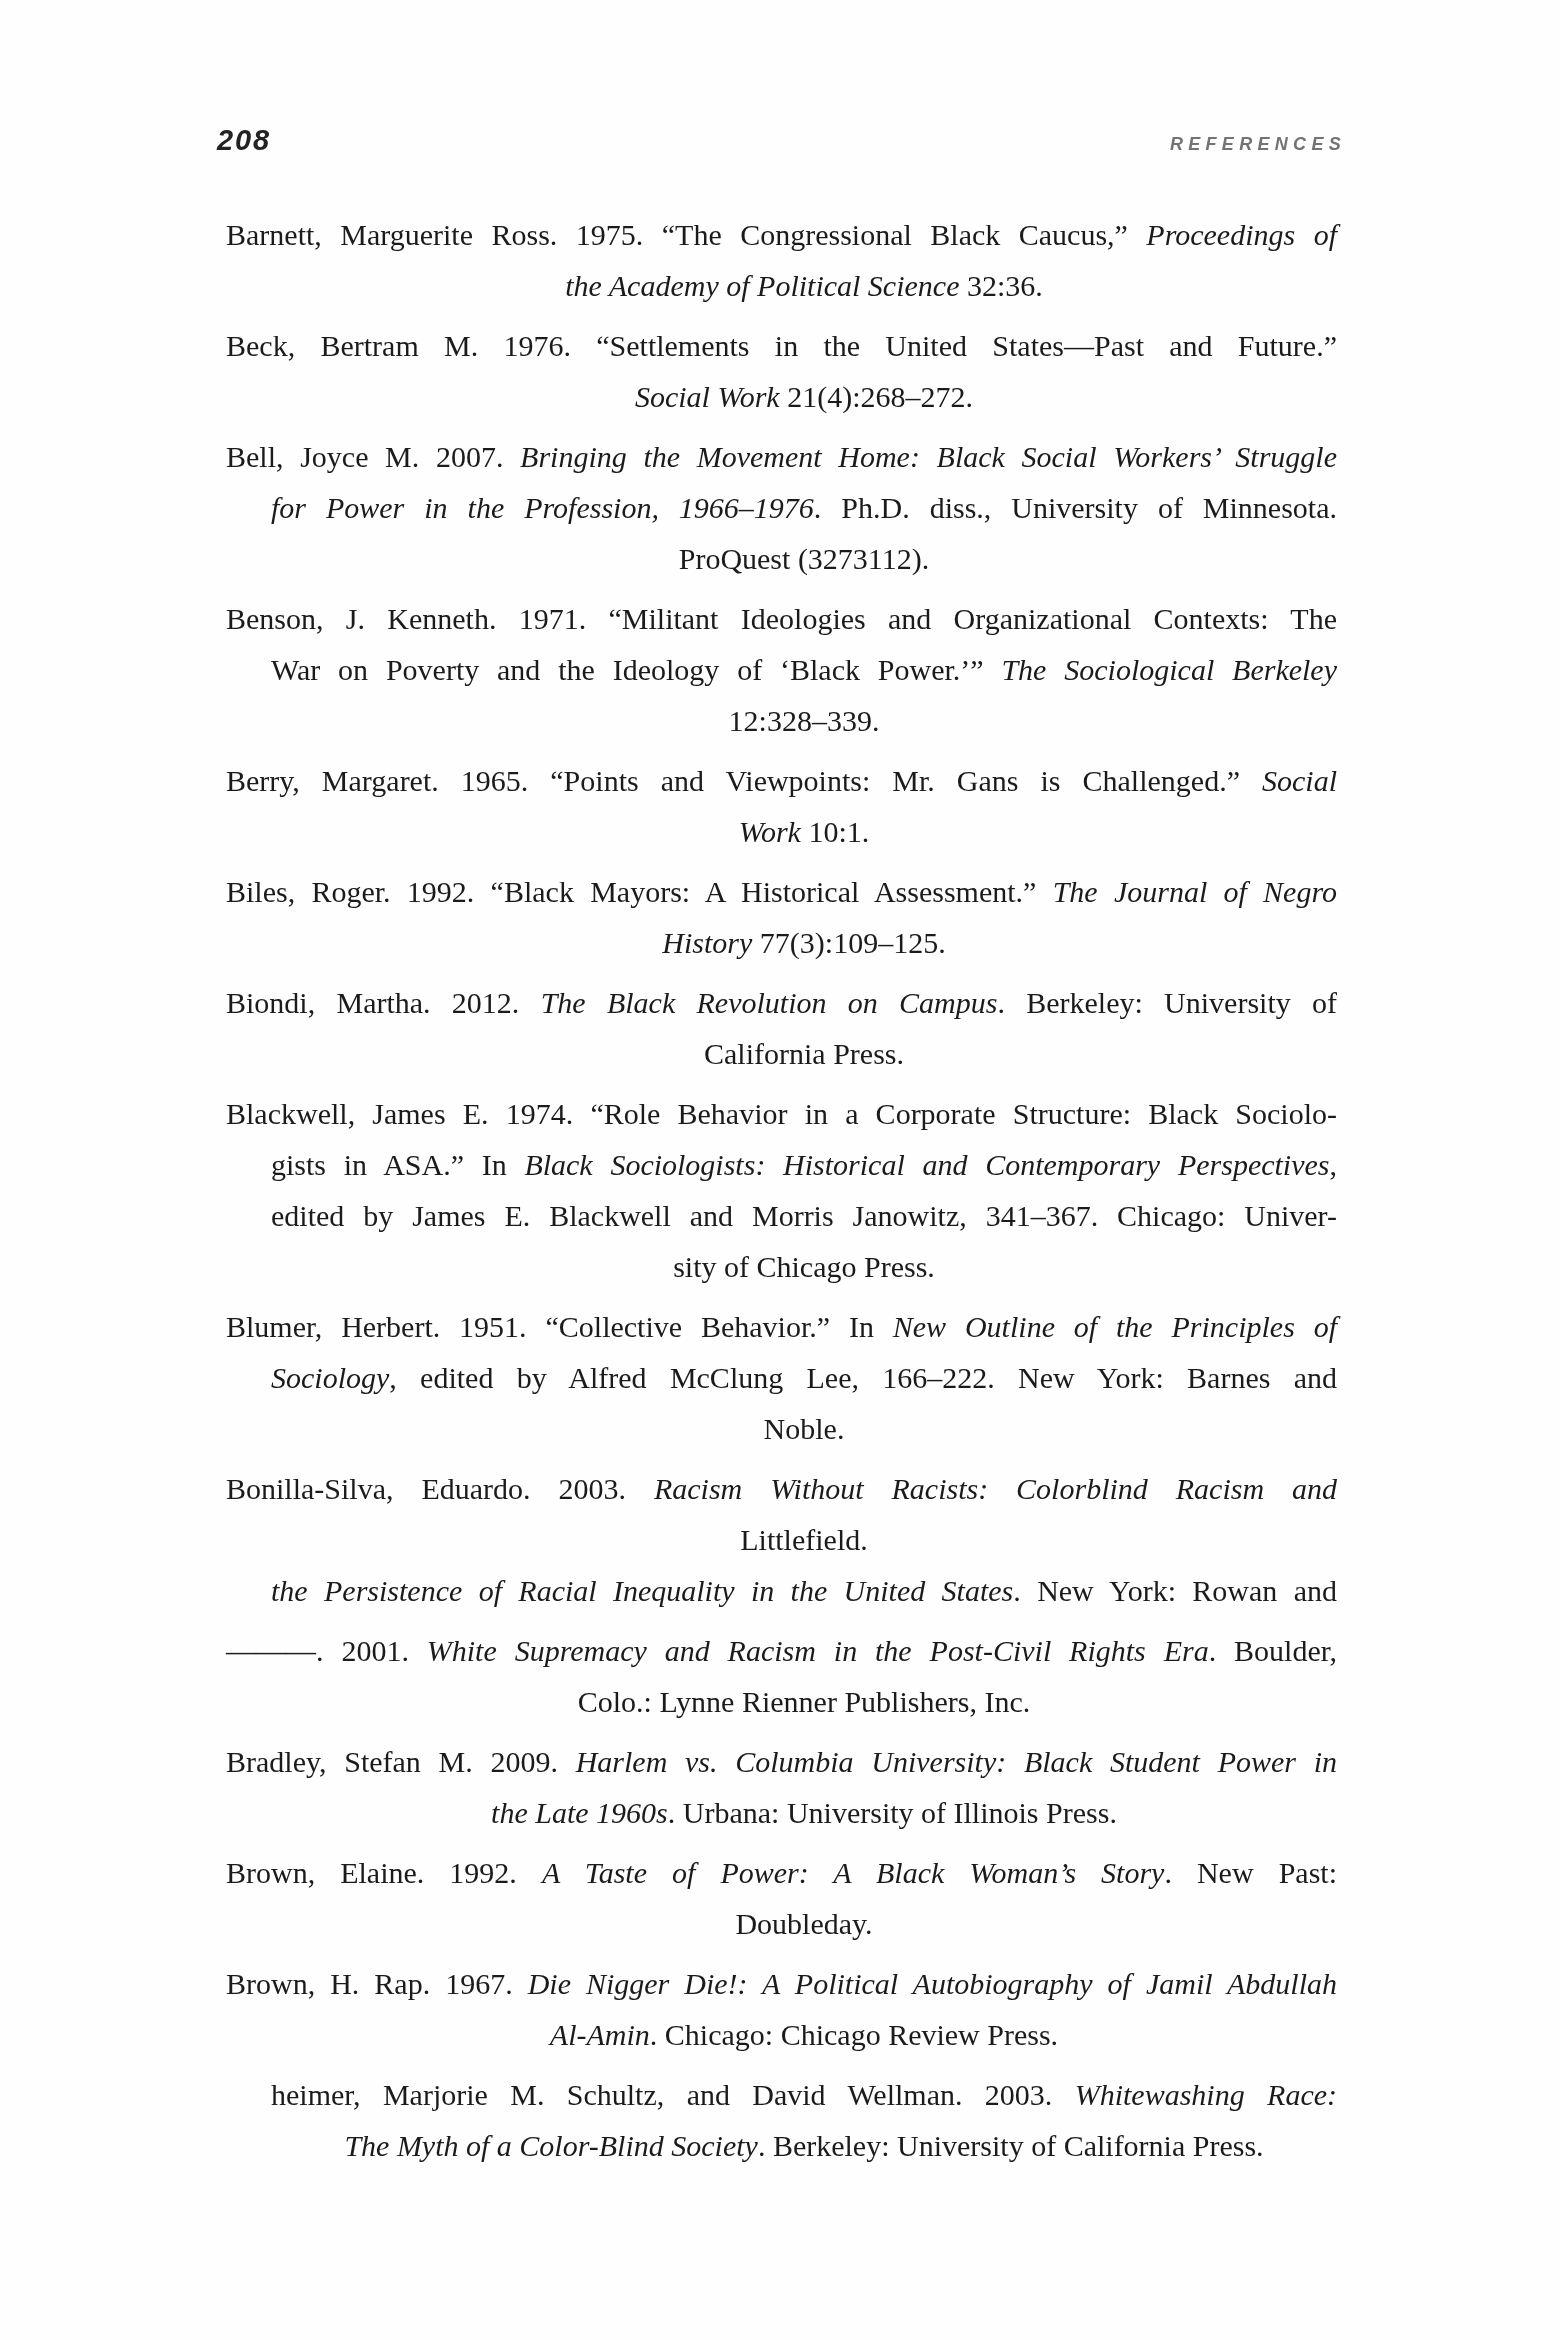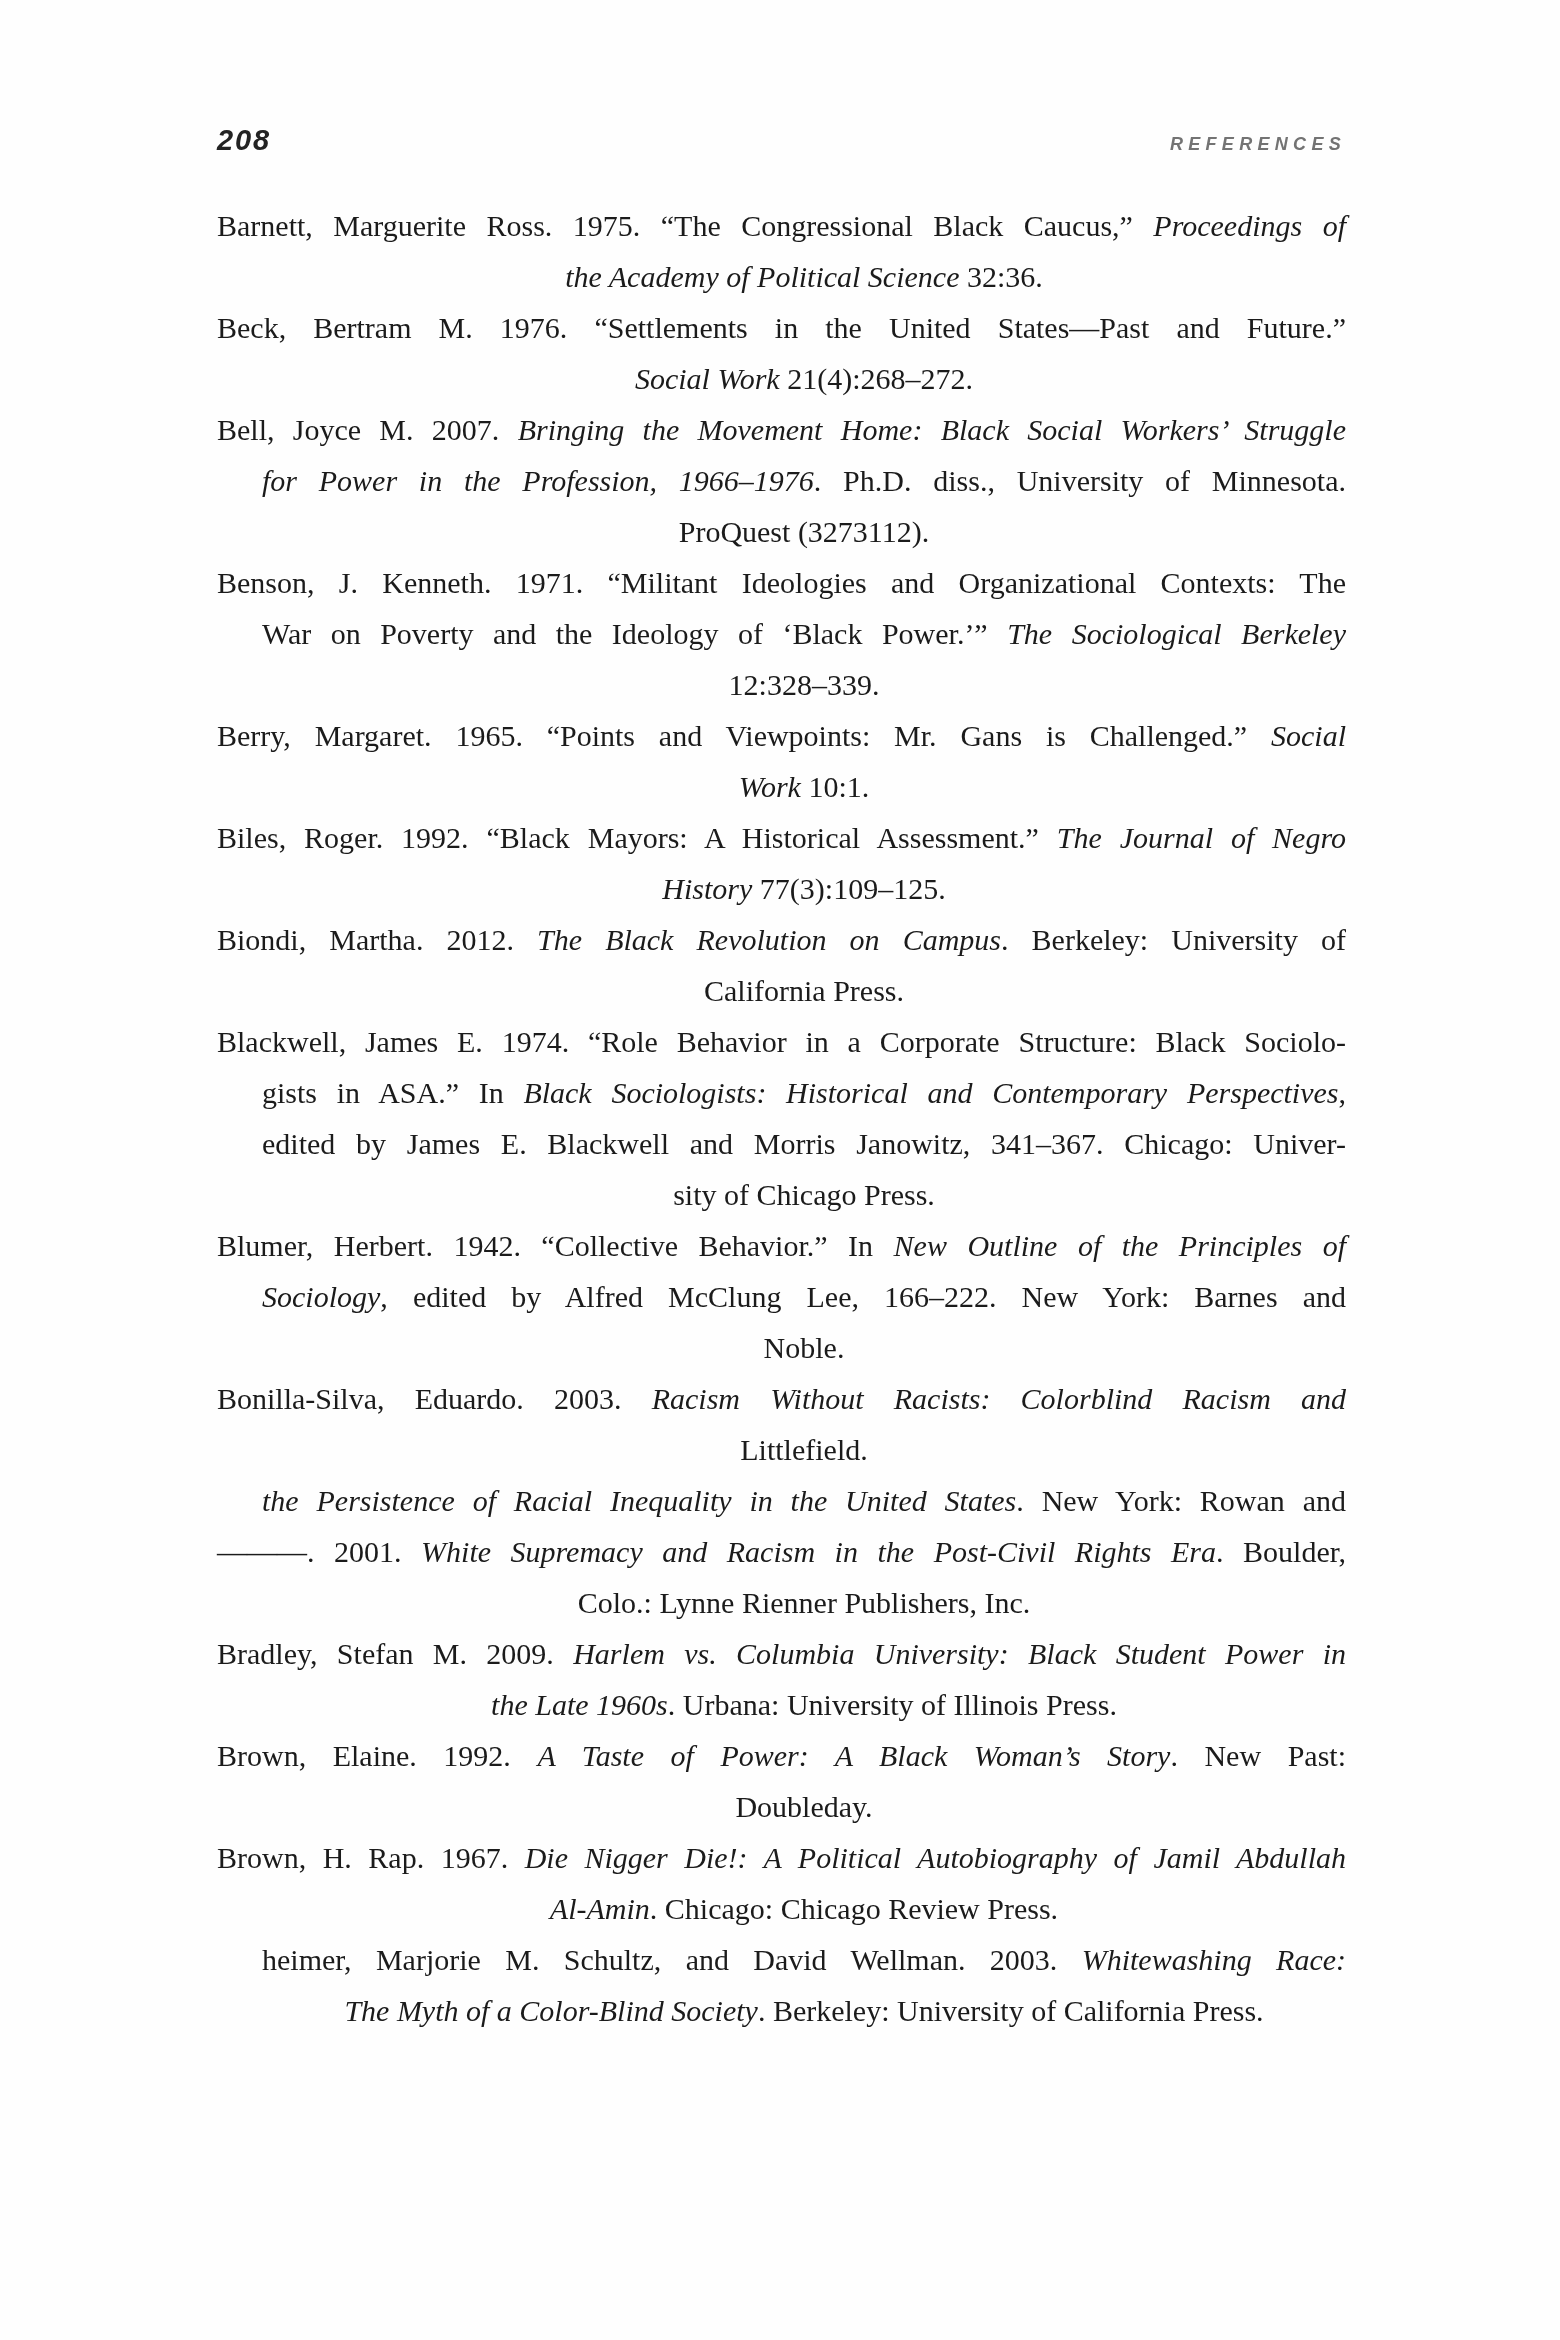--- a/index.html
+++ b/index.html
@@ -39,21 +39,21 @@
     color: #737373;
   }
   .refs {
     position: absolute;
     left: 217px; top: 200px;
     width: 1129px;
     font-size: 30px;
     line-height: 51px;
     color: #1b1b1b;
   }
-  .entry { margin: 0; }
+  .entry { margin: 9px; }
   .line { margin: 0; white-space: normal; text-align: center; }
   .line.indent { padding-left: 45px; }
   .line.just { text-align: justify; text-align-last: justify; }
   .it { font-style: italic; }
 </style>
 </head>
 <body>
 
 <div class="page">
   <header class="running-head">
@@ -92,21 +92,21 @@
         <p class="line just"><span>Biondi, Martha. 2012. </span><span class="it">The Black Revolution on Campus</span><span>. Berkeley: University of</span></p>
         <p class="line indent"><span>California Press.</span></p>
       </div>
       <div class="entry">
         <p class="line just"><span>Blackwell, James E. 1974. “Role Behavior in a Corporate Structure: Black Sociolo-</span></p>
         <p class="line indent just"><span>gists in ASA.” In </span><span class="it">Black Sociologists: Historical and Contemporary Perspectives</span><span>,</span></p>
         <p class="line indent just"><span>edited by James E. Blackwell and Morris Janowitz, 341–367. Chicago: Univer-</span></p>
         <p class="line indent"><span>sity of Chicago Press.</span></p>
       </div>
       <div class="entry">
-        <p class="line just"><span>Blumer, Herbert. 1942. “Collective Behavior.” In </span><span class="it">New Outline of the Principles of</span></p>
+        <p class="line just"><span>Blumer, Herbert. 1951. “Collective Behavior.” In </span><span class="it">New Outline of the Principles of</span></p>
         <p class="line indent just"><span class="it">Sociology</span><span>, edited by Alfred McClung Lee, 166–222. New York: Barnes and</span></p>
         <p class="line indent"><span>Noble.</span></p>
       </div>
       <div class="entry">
         <p class="line just"><span>Bonilla-Silva, Eduardo. 2003. </span><span class="it">Racism Without Racists: Colorblind Racism and</span></p>
         <p class="line indent"><span>Littlefield.</span></p>
         <p class="line indent just"><span class="it">the Persistence of Racial Inequality in the United States</span><span>. New York: Rowan and</span></p>
       </div>
       <div class="entry">
         <p class="line just"><span>———. 2001. </span><span class="it">White Supremacy and Racism in the Post-Civil Rights Era</span><span>. Boulder,</span></p>

